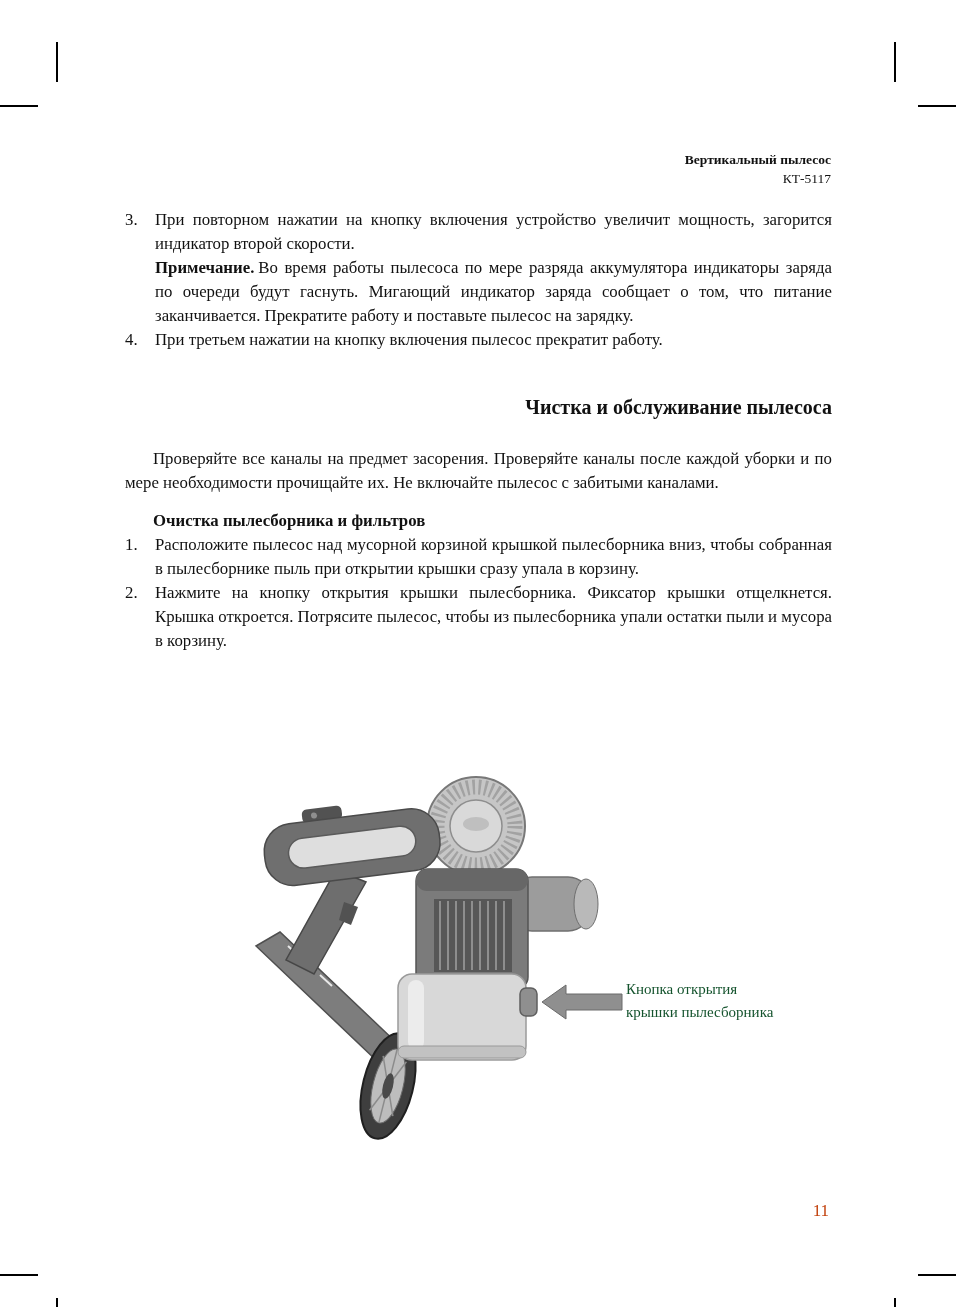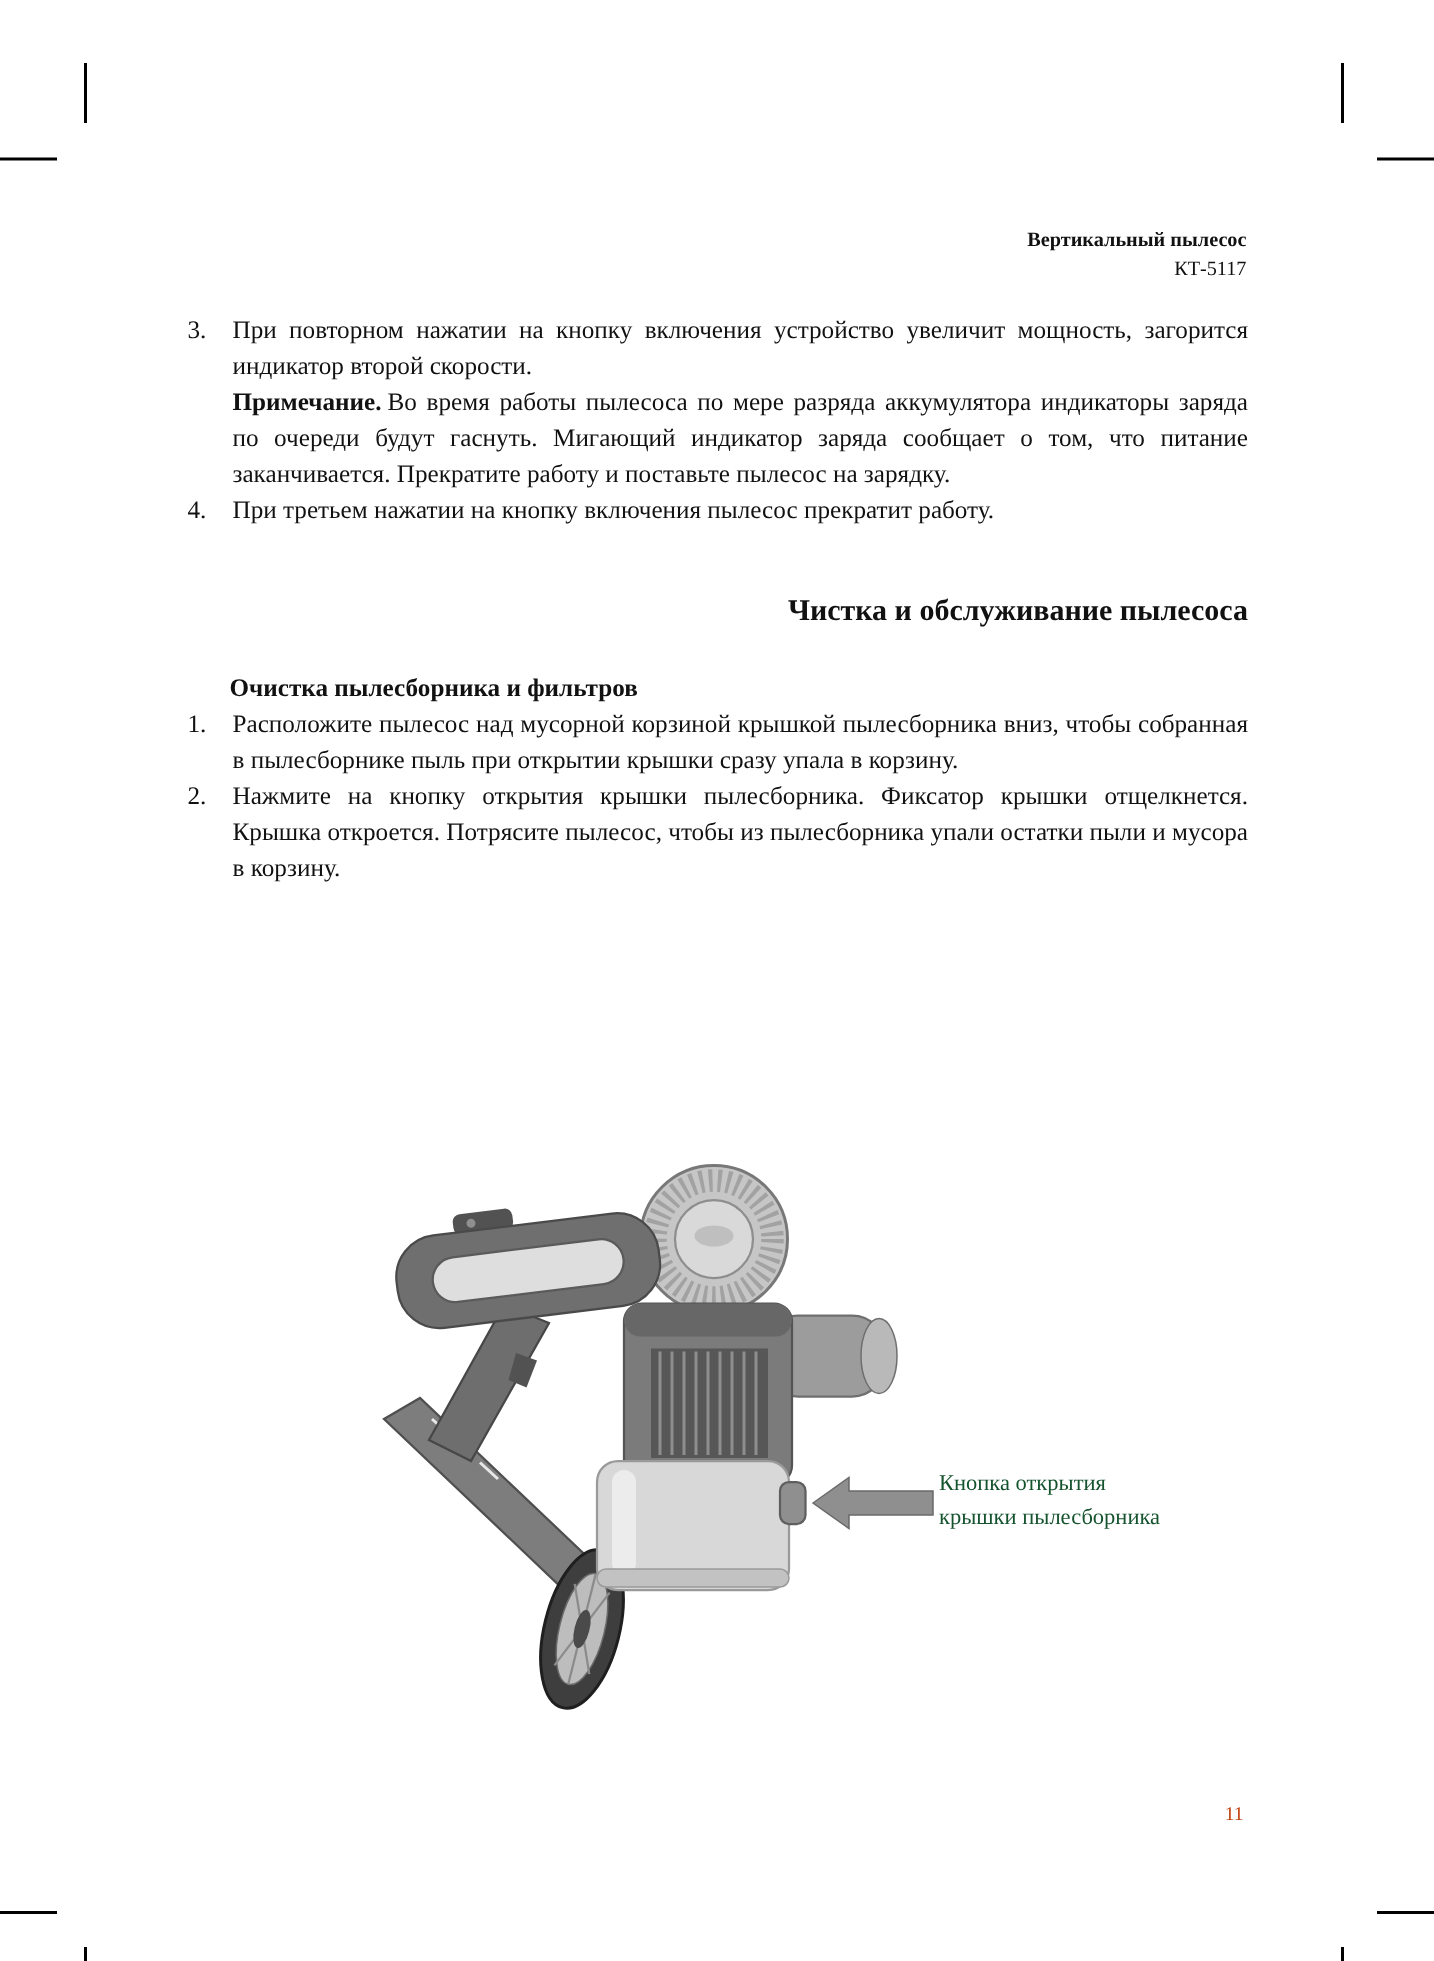--- a/index.html
+++ b/index.html
@@ -24,21 +24,21 @@
   .li .bodytxt{flex:1;}
   .note-label{font-weight:bold;margin-right:4px;}
   .section-title{text-align:right;font-weight:bold;font-size:20px;line-height:27px;margin:42px 0 26px 0;}
   .para{margin:0;text-indent:28px;}
   .subsection{font-weight:bold;text-indent:28px;margin:14px 0 0 0;text-align:left;}
 
   .figure{position:absolute;left:248px;top:738px;width:640px;height:372px;}
   .vac-svg{position:absolute;left:0;top:0;}
   .caption{position:absolute;left:378px;top:204px;width:200px;font-size:15px;line-height:1.5;color:#14532d;text-align:left;}
 
-  .pagenum{position:absolute;top:1165px;right:127px;font-size:13px;color:#c2410c;}
+  .pagenum{position:absolute;top:1165px;right:127px;font-size:17px;color:#c2410c;}
 </style>
 </head>
 <body>
 
 <div class="sheet">
 
   <div>
     <div class="crop v" style="left:56px;top:6px;"></div>
     <div class="crop v" style="left:894px;top:6px;"></div>
     <div class="crop h" style="left:0;top:69px;"></div>
@@ -64,20 +64,21 @@
       </div>
     </div>
 
     <div class="li">
       <div class="num">4.</div>
       <div class="bodytxt">При третьем нажатии на кнопку включения пылесос прекратит работу.</div>
     </div>
 
     <h1 class="section-title">Чистка и обслуживание пылесоса</h1>
 
+    <p class="para">Проверяйте все каналы на предмет засорения. Проверяйте каналы после каждой уборки и по мере необходимости прочищайте их. Не включайте пылесос с забитыми каналами.</p>
 
     <p class="subsection">Очистка пылесборника и фильтров</p>
 
     <div class="li">
       <div class="num">1.</div>
       <div class="bodytxt">Расположите пылесос над мусорной корзиной крышкой пылесборника вниз, чтобы собранная в пылесборнике пыль при открытии крышки сразу упала в корзину.</div>
     </div>
 
     <div class="li">
       <div class="num">2.</div>

